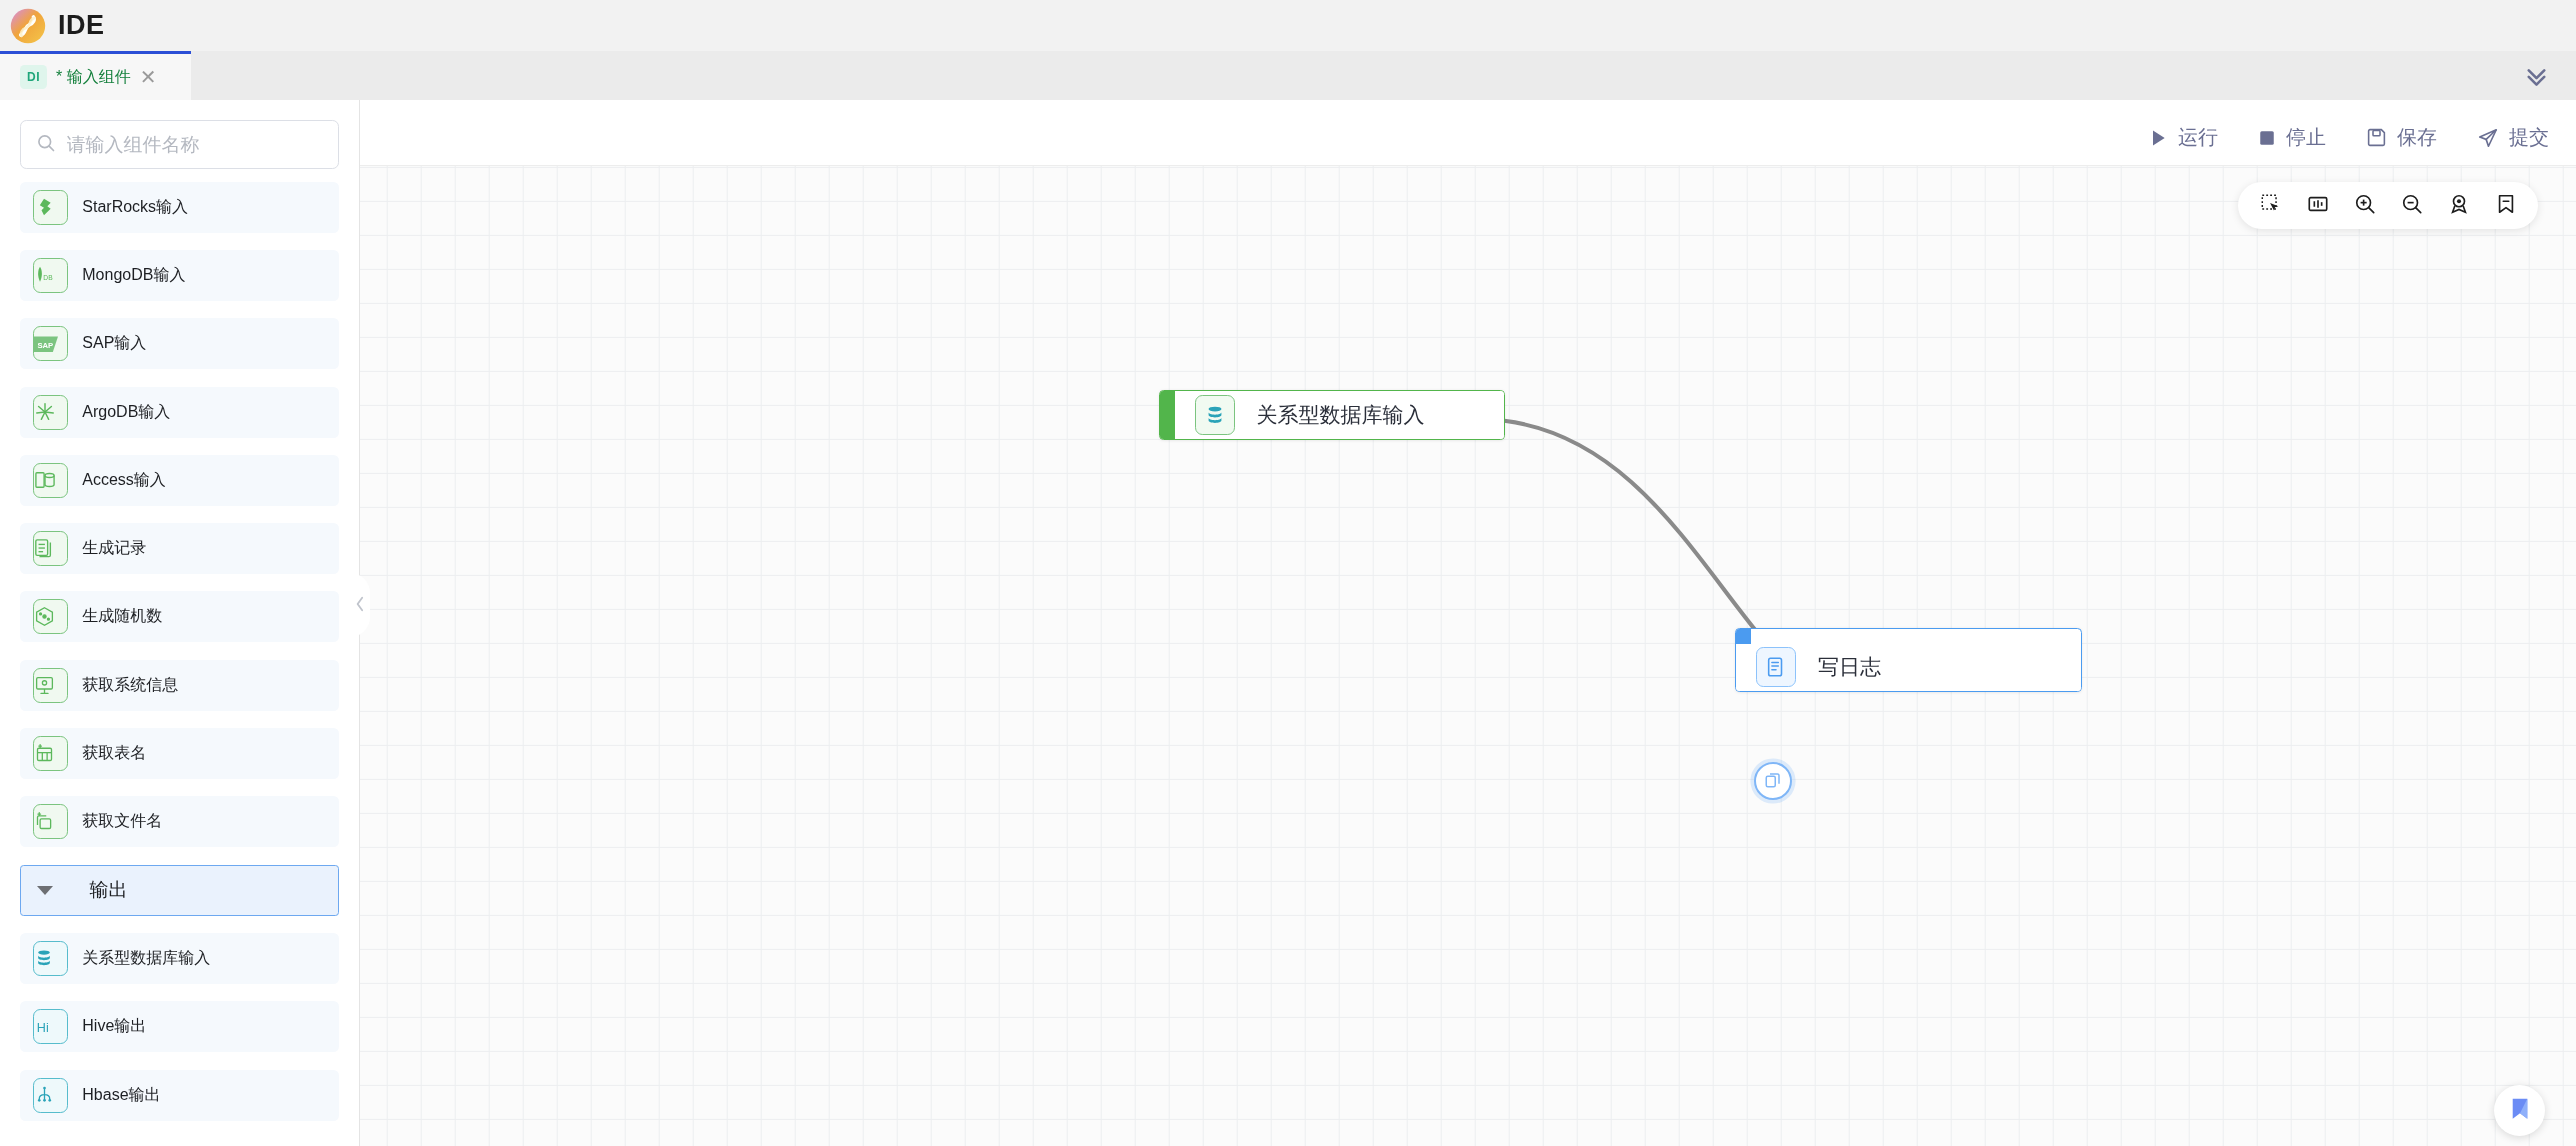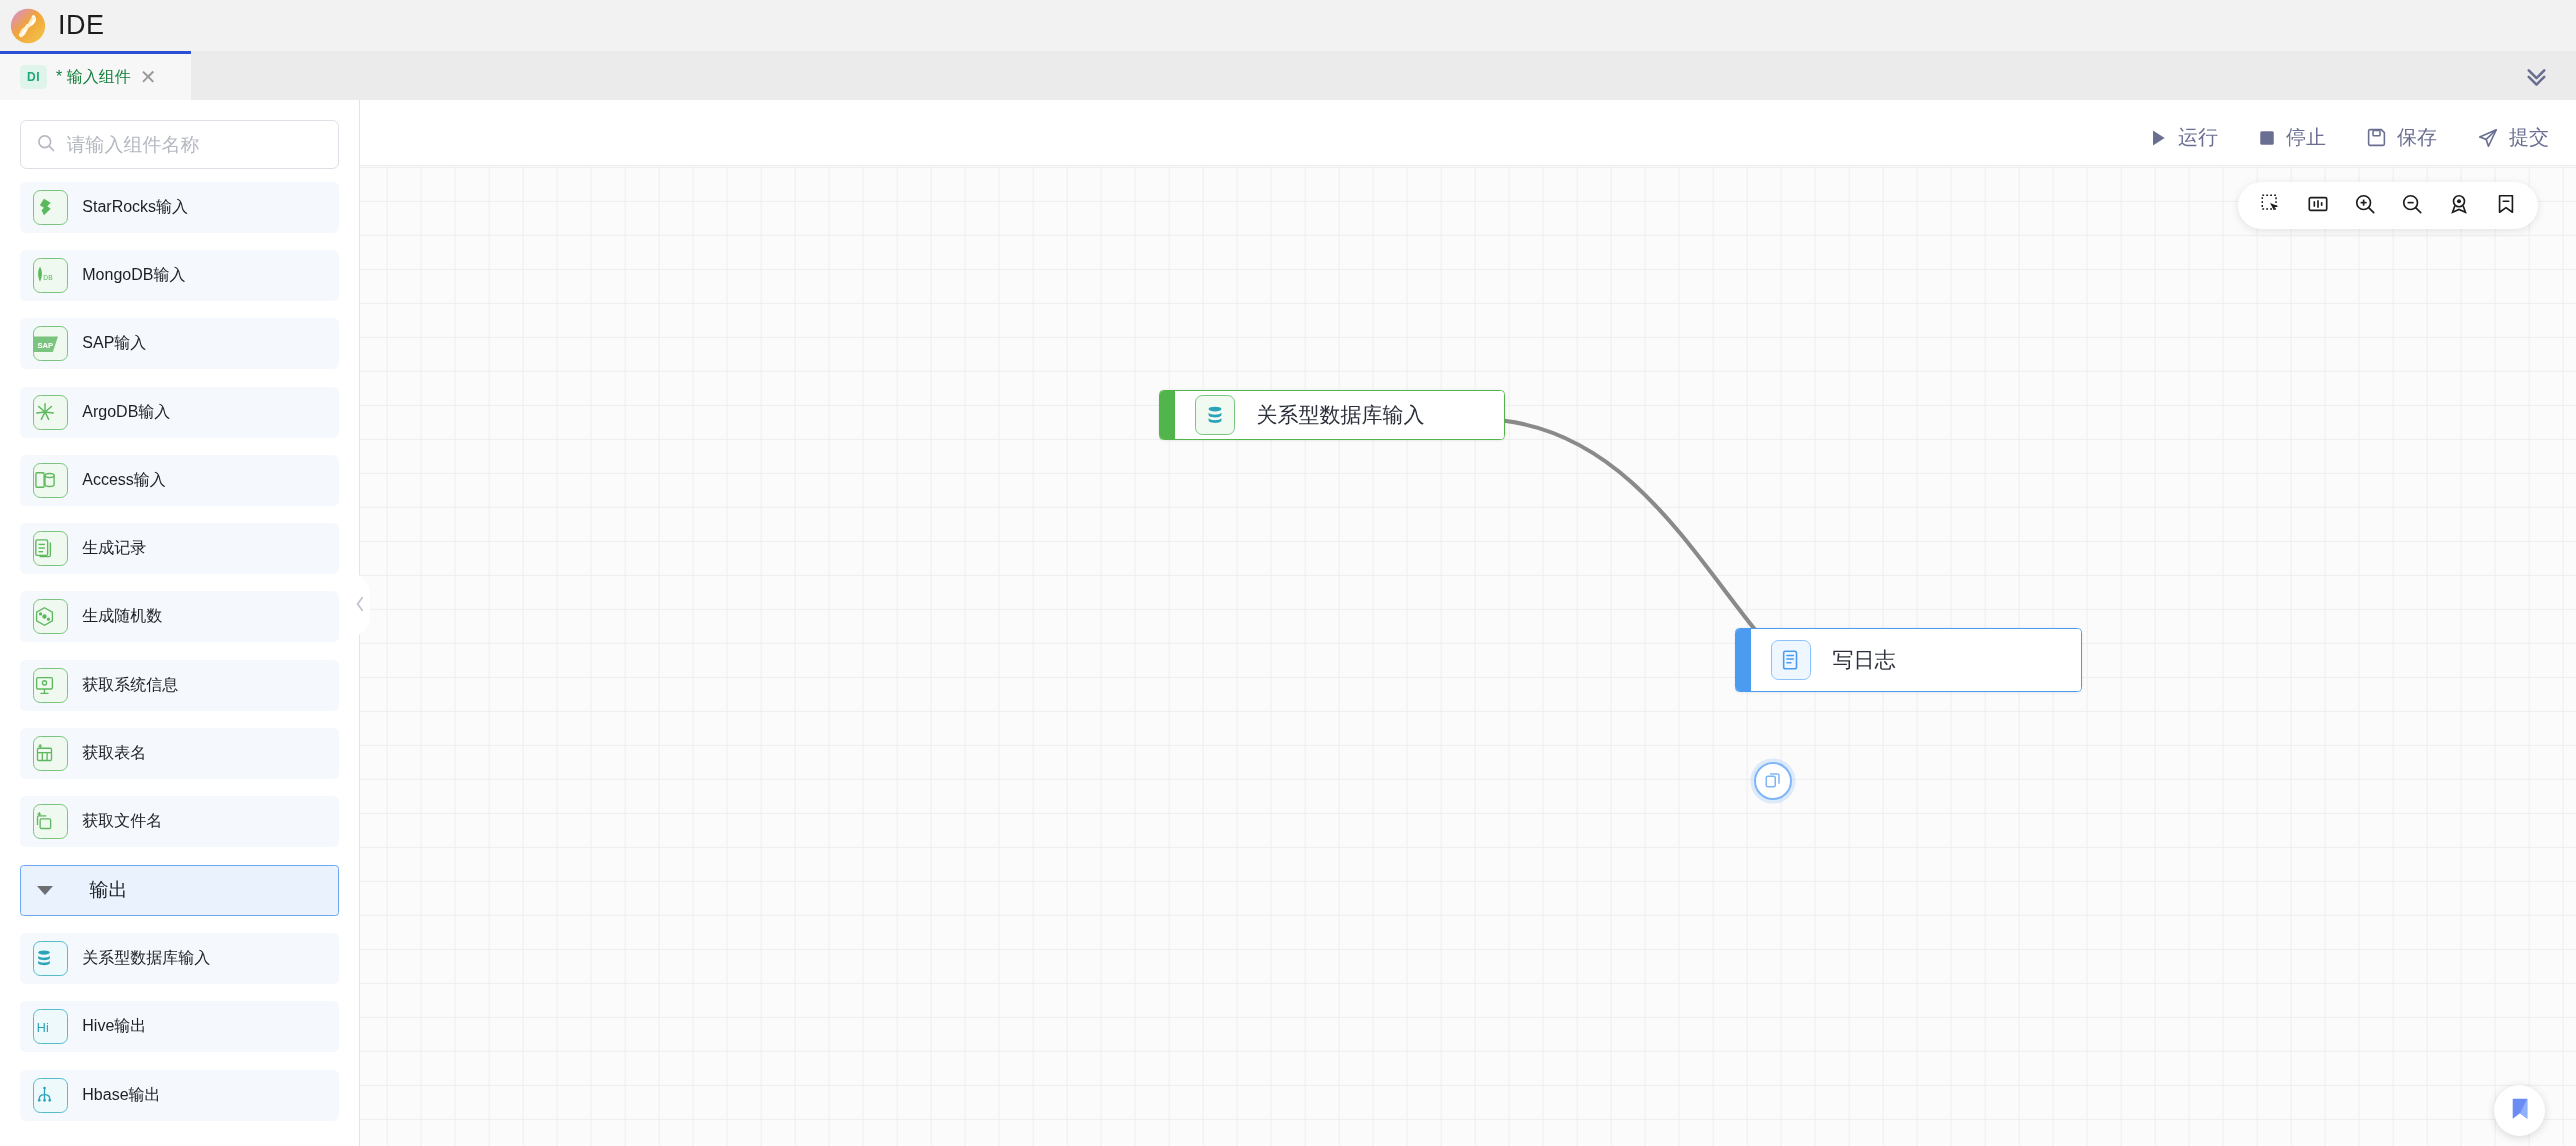--- a/index.html
+++ b/index.html
@@ -5,21 +5,21 @@
   * { box-sizing: border-box; margin: 0; padding: 0; }
   html, body {
     width: 2576px; height: 1146px;
     font-family: "Liberation Sans", "DejaVu Sans", sans-serif;
     background: #ffffff; overflow: hidden;
   }
 
   
   .titlebar {
     position: absolute; left: 0; top: 0; width: 2576px; height: 51px;
-    background: #f2f2f2; display: flex; align-items: center; padding-left: 9px;
+    background: #f2f2f2; display: flex; align-items: center; padding-left: 9px; font-weight: bold;
   }
   .logo { width: 38px; height: 38px; flex: 0 0 38px; position: relative; }
   .logo svg { display: block; }
   .app-title {
     font-size: 27px; color: #1c1c1c; margin-left: 11px;
     font-family: "Liberation Sans", sans-serif; letter-spacing: 0.5px;
   }
 
   
   .tabbar {
@@ -160,20 +160,21 @@
   #node-src {
     left: 799px; top: 224px; width: 346px; height: 50px;
     border: 1.8px solid #52b54b;
   }
   #node-src .accent { background: #52b54b; }
   #node-src .node-icon { border: 1.5px solid #7bc47f; background: #f1faf1; }
 
   #node-dst {
     left: 1375px; top: 462px; width: 347px; height: 64px;
     border: 1.8px solid #4b9bf0;
+    flex-direction: column;
   }
   #node-dst .accent { background: #4b9bf0; }
   #node-dst .node-icon { border: 1.5px solid #8cc2fb; background: #eef6ff; }
 
   .edge-layer { position: absolute; left: 0; top: 0; width: 100%; height: 100%;
     pointer-events: none; }
 
   .edge-badge {
     position: absolute; left: 1394px; top: 596px; width: 38px; height: 38px;
     border-radius: 50%; background: #ffffff; border: 2.3px solid #7fb6f7;

